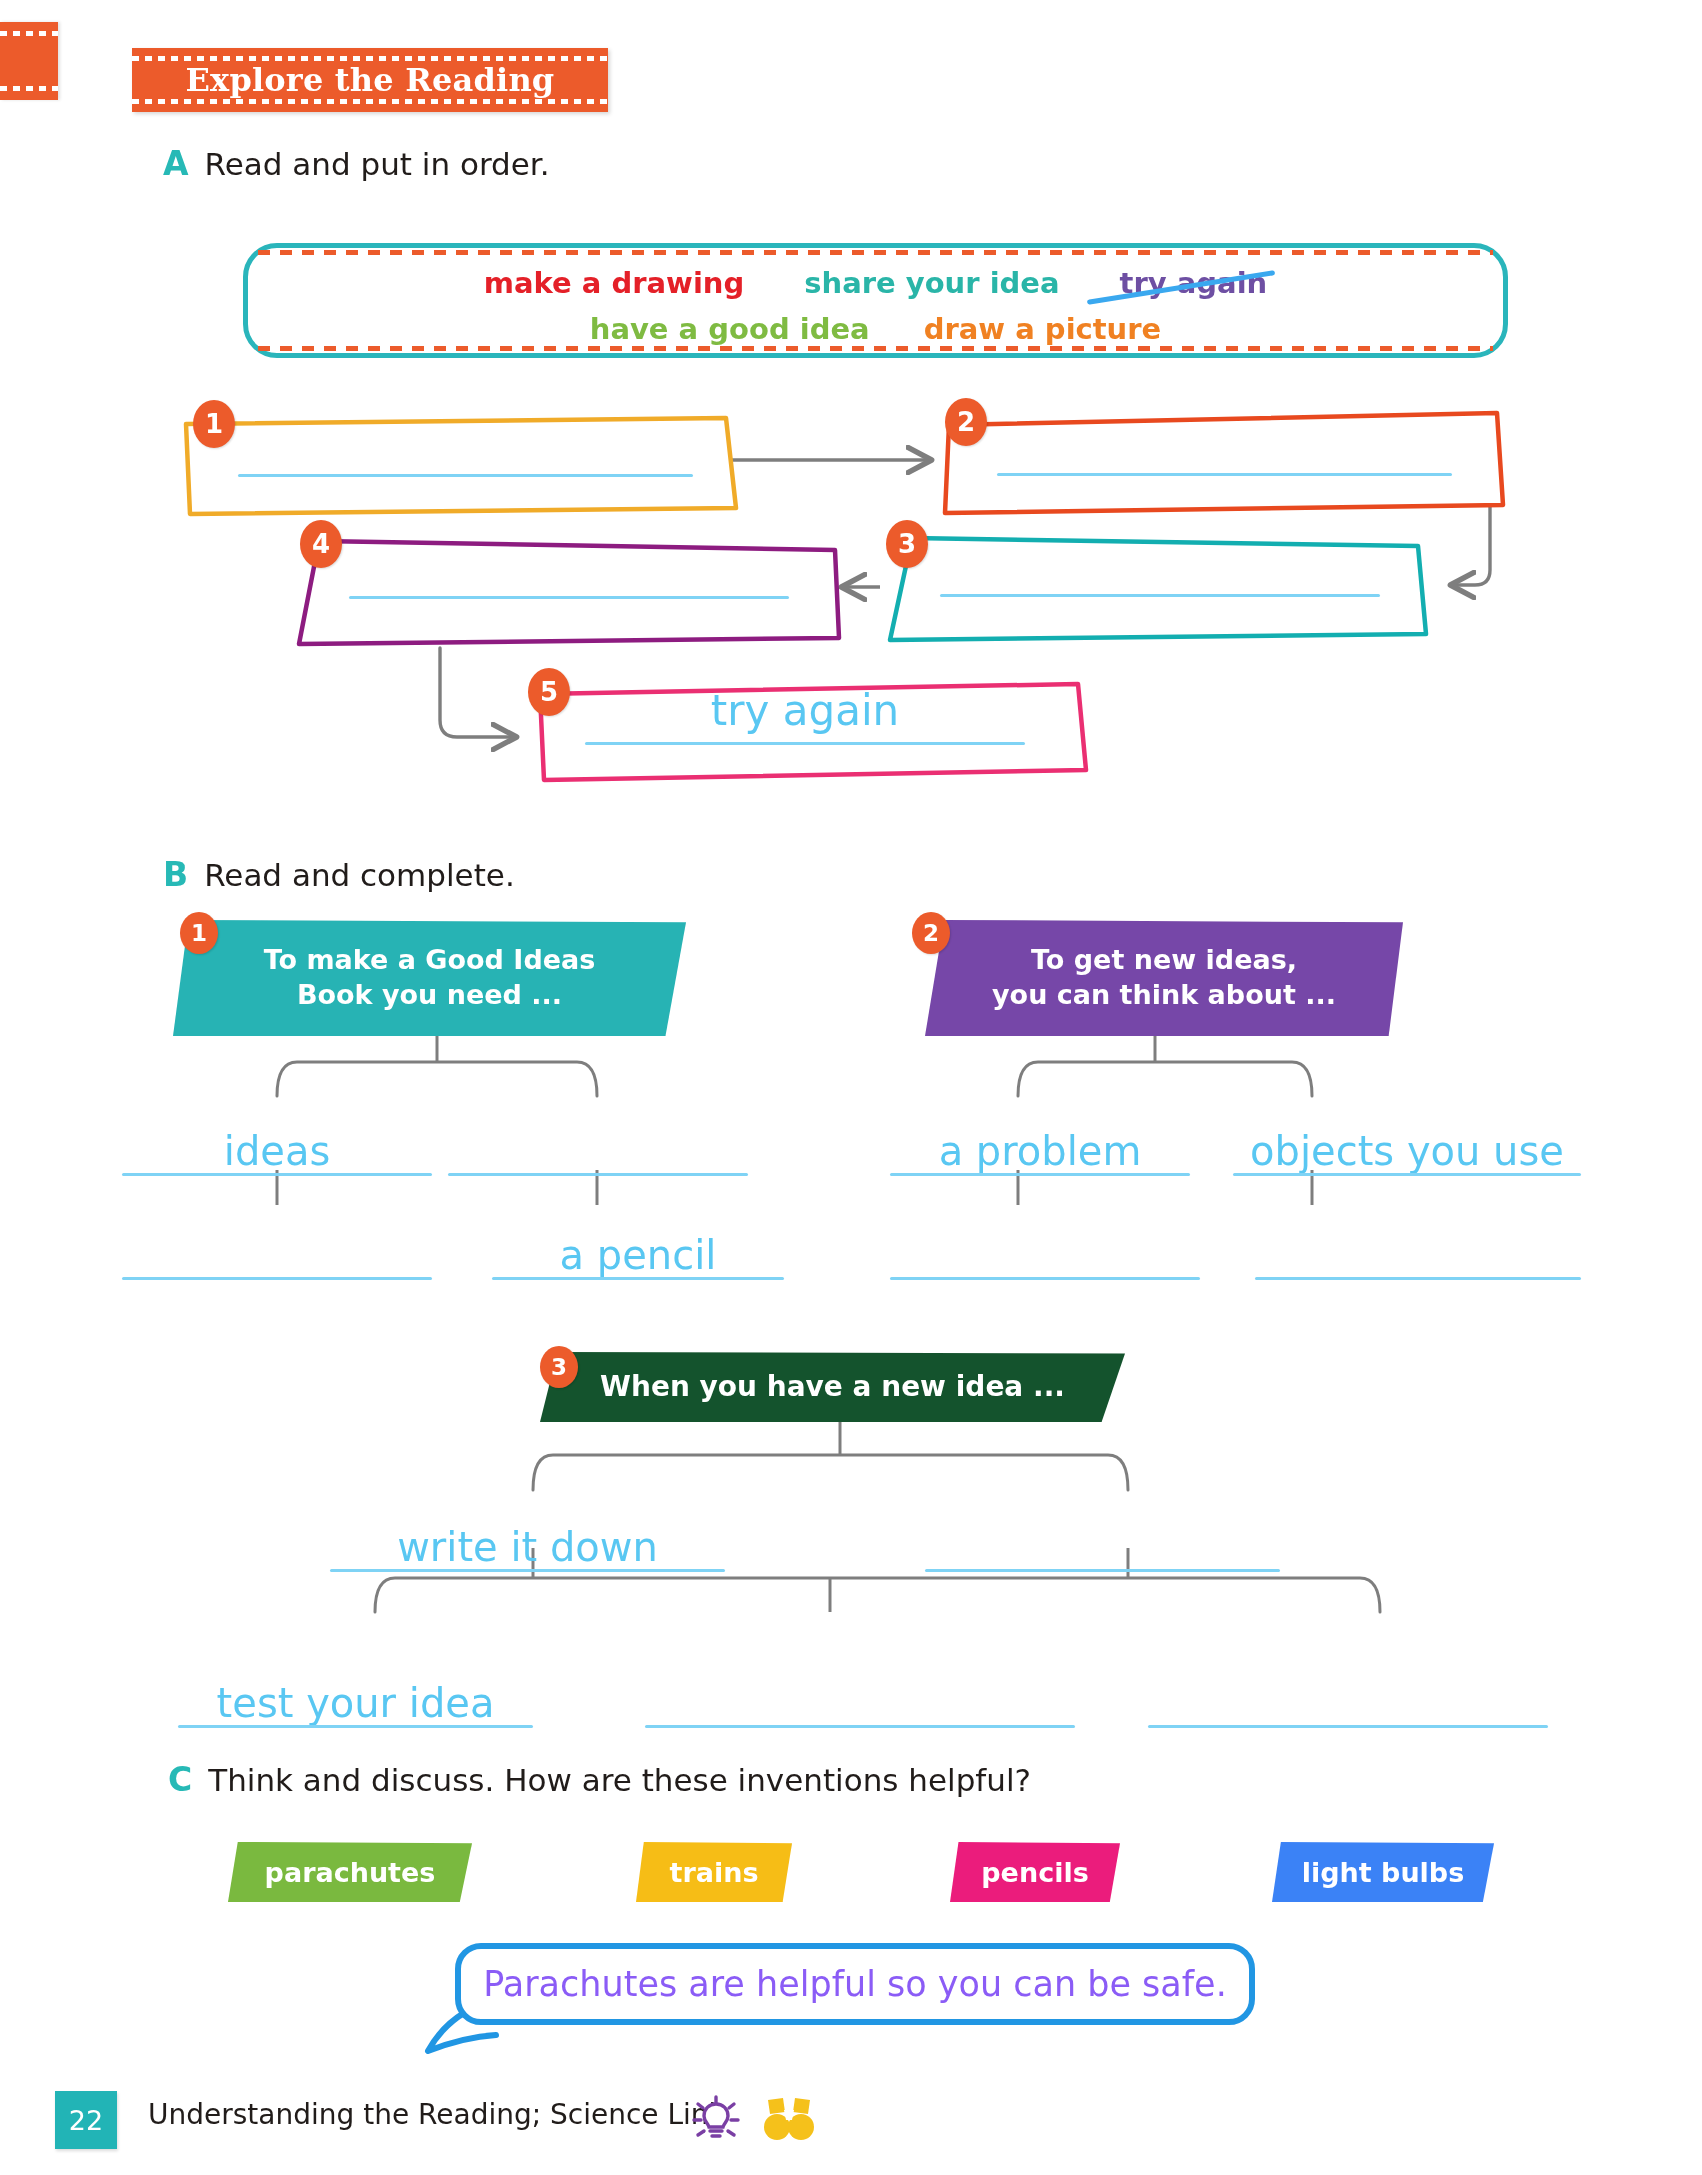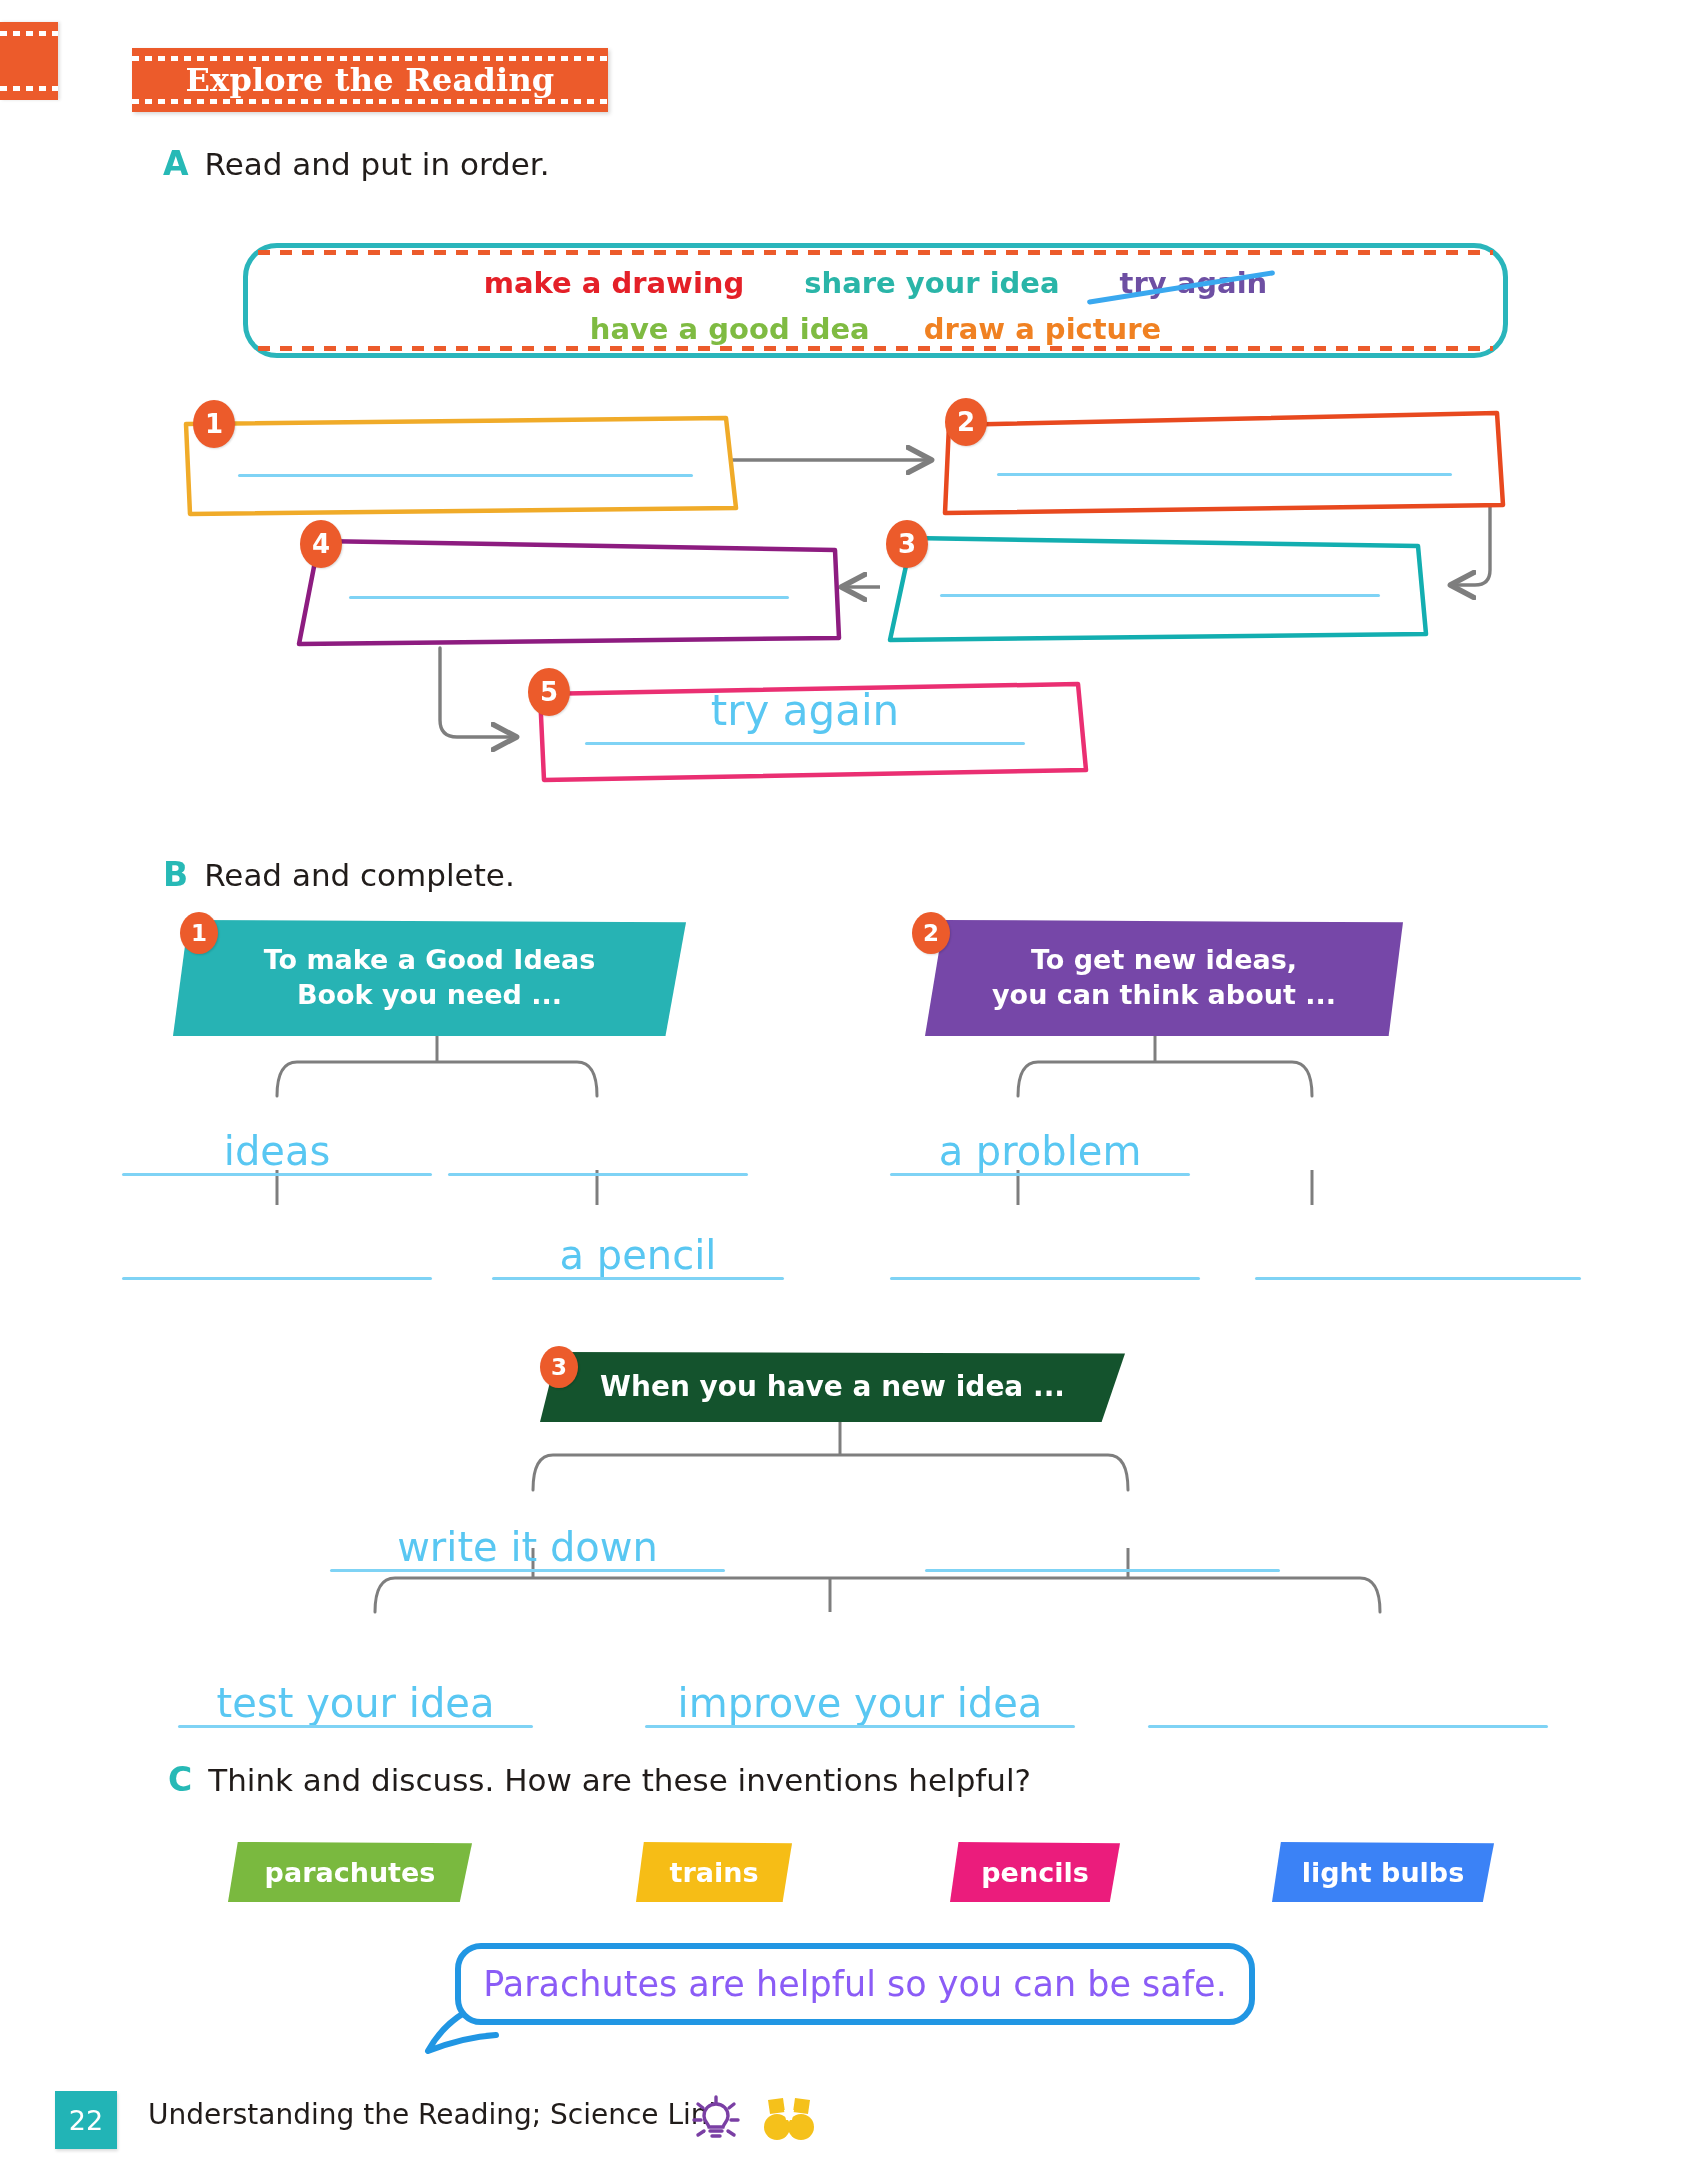--- a/index.html
+++ b/index.html
@@ -385,20 +385,24 @@
     <path d="M1155,1036 L1155,1062" fill="none" stroke="#7e7e7e" stroke-width="3"></path>
     <path d="M1018,1096 Q1018,1062 1038,1062 L1292,1062 Q1312,1062 1312,1096" fill="none" stroke="#7e7e7e" stroke-width="3" stroke-linecap="round"></path>
     <path d="M1018,1170 L1018,1205" fill="none" stroke="#7e7e7e" stroke-width="3"></path>
     <path d="M1312,1170 L1312,1205" fill="none" stroke="#7e7e7e" stroke-width="3"></path>
   </svg>
 
   <div class="blank" style="left:890px; top:1118px; width:300px; height:58px;">
     <div class="hw">a problem</div>
     <div class="rule"></div>
   </div>
+  <div class="blank" style="left:1233px; top:1118px; width:348px; height:58px;">
+    <div class="hw">objects you use</div>
+    <div class="rule"></div>
+  </div>
   <div class="blank" style="left:890px; top:1222px; width:310px; height:58px;">
     <div class="hw"></div>
     <div class="rule"></div>
   </div>
   <div class="blank" style="left:1255px; top:1222px; width:326px; height:58px;">
     <div class="hw"></div>
     <div class="rule"></div>
   </div>
 
   <div class="btrap" style="left:540px; top:1352px; width:585px; height:70px;
@@ -423,21 +427,20 @@
   </div>
   <div class="blank" style="left:925px; top:1514px; width:355px; height:58px;">
     <div class="hw"></div>
     <div class="rule"></div>
   </div>
   <div class="blank" style="left:178px; top:1670px; width:355px; height:58px;">
     <div class="hw">test your idea</div>
     <div class="rule"></div>
   </div>
   <div class="blank" style="left:645px; top:1670px; width:430px; height:58px;">
-    <div class="hw">improve your idea</div>
     <div class="rule"></div>
   </div>
   <div class="blank" style="left:1148px; top:1670px; width:400px; height:58px;">
     <div class="hw"></div>
     <div class="rule"></div>
   </div>
 
   <div class="abs ex-head" style="left:168px; top:1760px;">
     <span class="ex-letter">C</span>
     <span>Think and discuss. How are these inventions helpful?</span>

